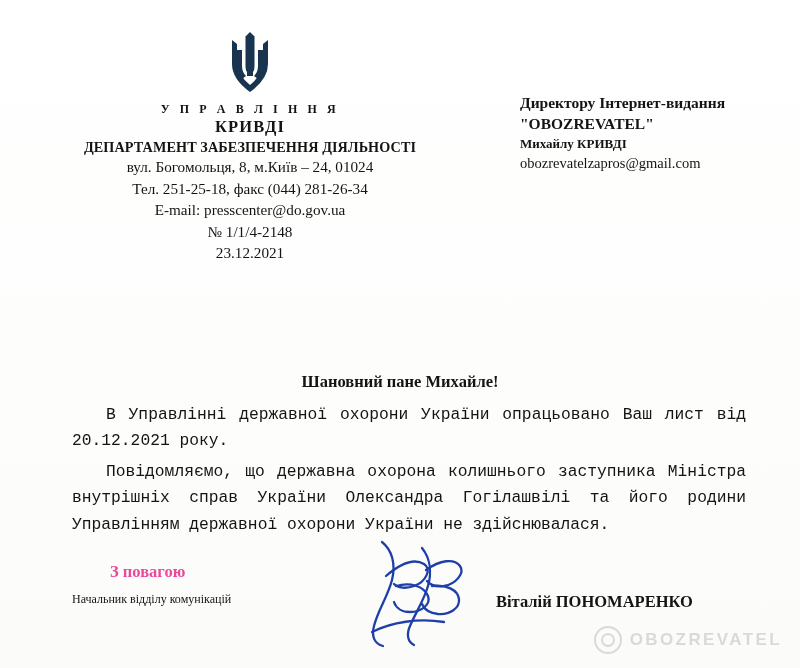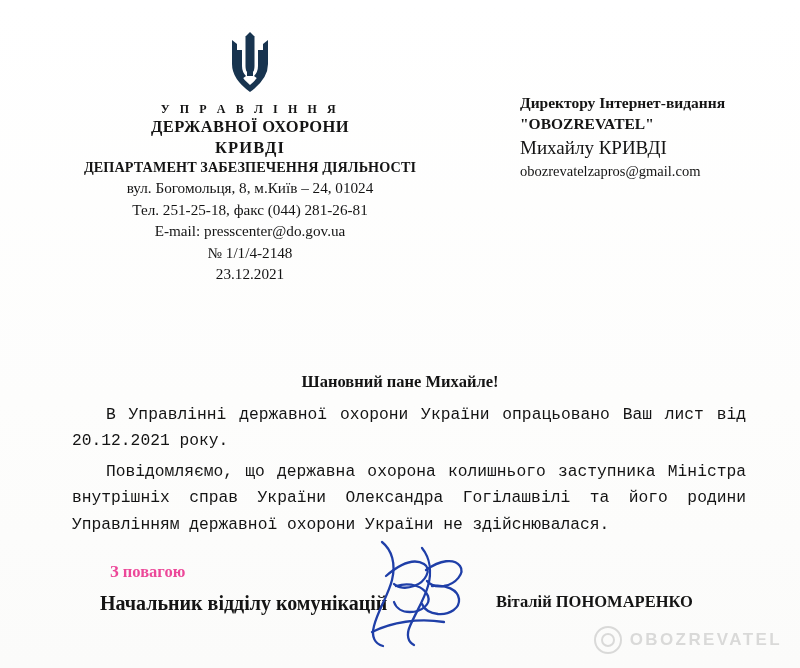--- a/index.html
+++ b/index.html
@@ -65,21 +65,21 @@
   .addressee {
     position: absolute;
     left: 520px;
     top: 92px;
     width: 260px;
     color: #141414;
     line-height: 1.38;
   }
   .addr-1 { font-size: 15.5px; font-weight: bold; }
   .addr-2 { font-size: 15.5px; font-weight: bold; }
-  .addr-3 { font-size: 19px; font-weight: normal; }
+  .addr-3 { font-size: 13px; font-weight: bold; }
   .addr-4 { font-size: 14.5px; font-weight: normal; }
 
   .salutation {
     position: absolute;
     left: 0;
     top: 372px;
     width: 800px;
     text-align: center;
     font-size: 16.5px;
     font-weight: bold;
@@ -107,24 +107,23 @@
     left: 110px;
     top: 562px;
     font-size: 16.5px;
     font-weight: bold;
     color: #ec4899;
   }
   .sign-role {
     position: absolute;
     left: 72px;
     top: 592px;
-    font-size: 20px;
-    font-weight: bold;
-    color: #141414;
-    margin-left: 28px;
+    font-size: 12px;
+    font-weight: normal;
+    color: #141414;
   }
   .sign-name {
     position: absolute;
     left: 496px;
     top: 592px;
     font-size: 16.5px;
     font-weight: bold;
     color: #141414;
   }
   .signature {
@@ -179,25 +178,24 @@
       <g fill="#18344f">
         <path d="M27 2 L31.5 6.5 L31.5 40 Q31.5 47 27 52 Q22.5 47 22.5 40 L22.5 6.5 Z"></path>
         <path d="M9 10 L14 14 L14 33 Q14 44 27 55 Q40 44 40 33 L40 14 L45 10 L45 34 Q45 49 27 62 Q9 49 9 34 Z"></path>
         <path d="M17 16 L22 20 L22 36 Q22 41 27 45 Q32 41 32 36 L32 20 L37 16 L37 37 Q37 46 27 53 Q17 46 17 37 Z" fill="#ffffff"></path>
         <path d="M24 18 L30 18 L30 46 L24 46 Z"></path>
         <path d="M13 20 L19 20 L19 36 Q19 42 23 46 L19 49 Q13 43 13 36 Z"></path>
         <path d="M41 20 L35 20 L35 36 Q35 42 31 46 L35 49 Q41 43 41 36 Z"></path>
       </g>
     </svg>
     <div class="lh-line l1">У П Р А В Л І Н Н Я</div>
-    <div class="lh-line l2">ДЕРЖАВНОЇ ОХОРОНИ</div>
     <div class="lh-line l3">КРИВДІ</div>
     <div class="lh-dept">ДЕПАРТАМЕНТ ЗАБЕЗПЕЧЕННЯ ДІЯЛЬНОСТІ</div>
     <div class="lh-sub">вул. Богомольця, 8, м.Київ – 24, 01024</div>
-    <div class="lh-sub">Тел. 251-25-18,  факс (044) 281-26-81</div>
+    <div class="lh-sub">Тел. 251-25-18,  факс (044) 281-26-34</div>
     <div class="lh-sub">E-mail: presscenter@do.gov.ua</div>
     <div class="lh-sub">№ 1/1/4-2148</div>
     <div class="lh-sub">23.12.2021</div>
   </div>
 
   <div class="addressee">
     <div class="addr-1">Директору Інтернет-видання</div>
     <div class="addr-2">"OBOZREVATEL"</div>
     <div class="addr-3">Михайлу КРИВДІ</div>
     <div class="addr-4">obozrevatelzapros@gmail.com</div>

